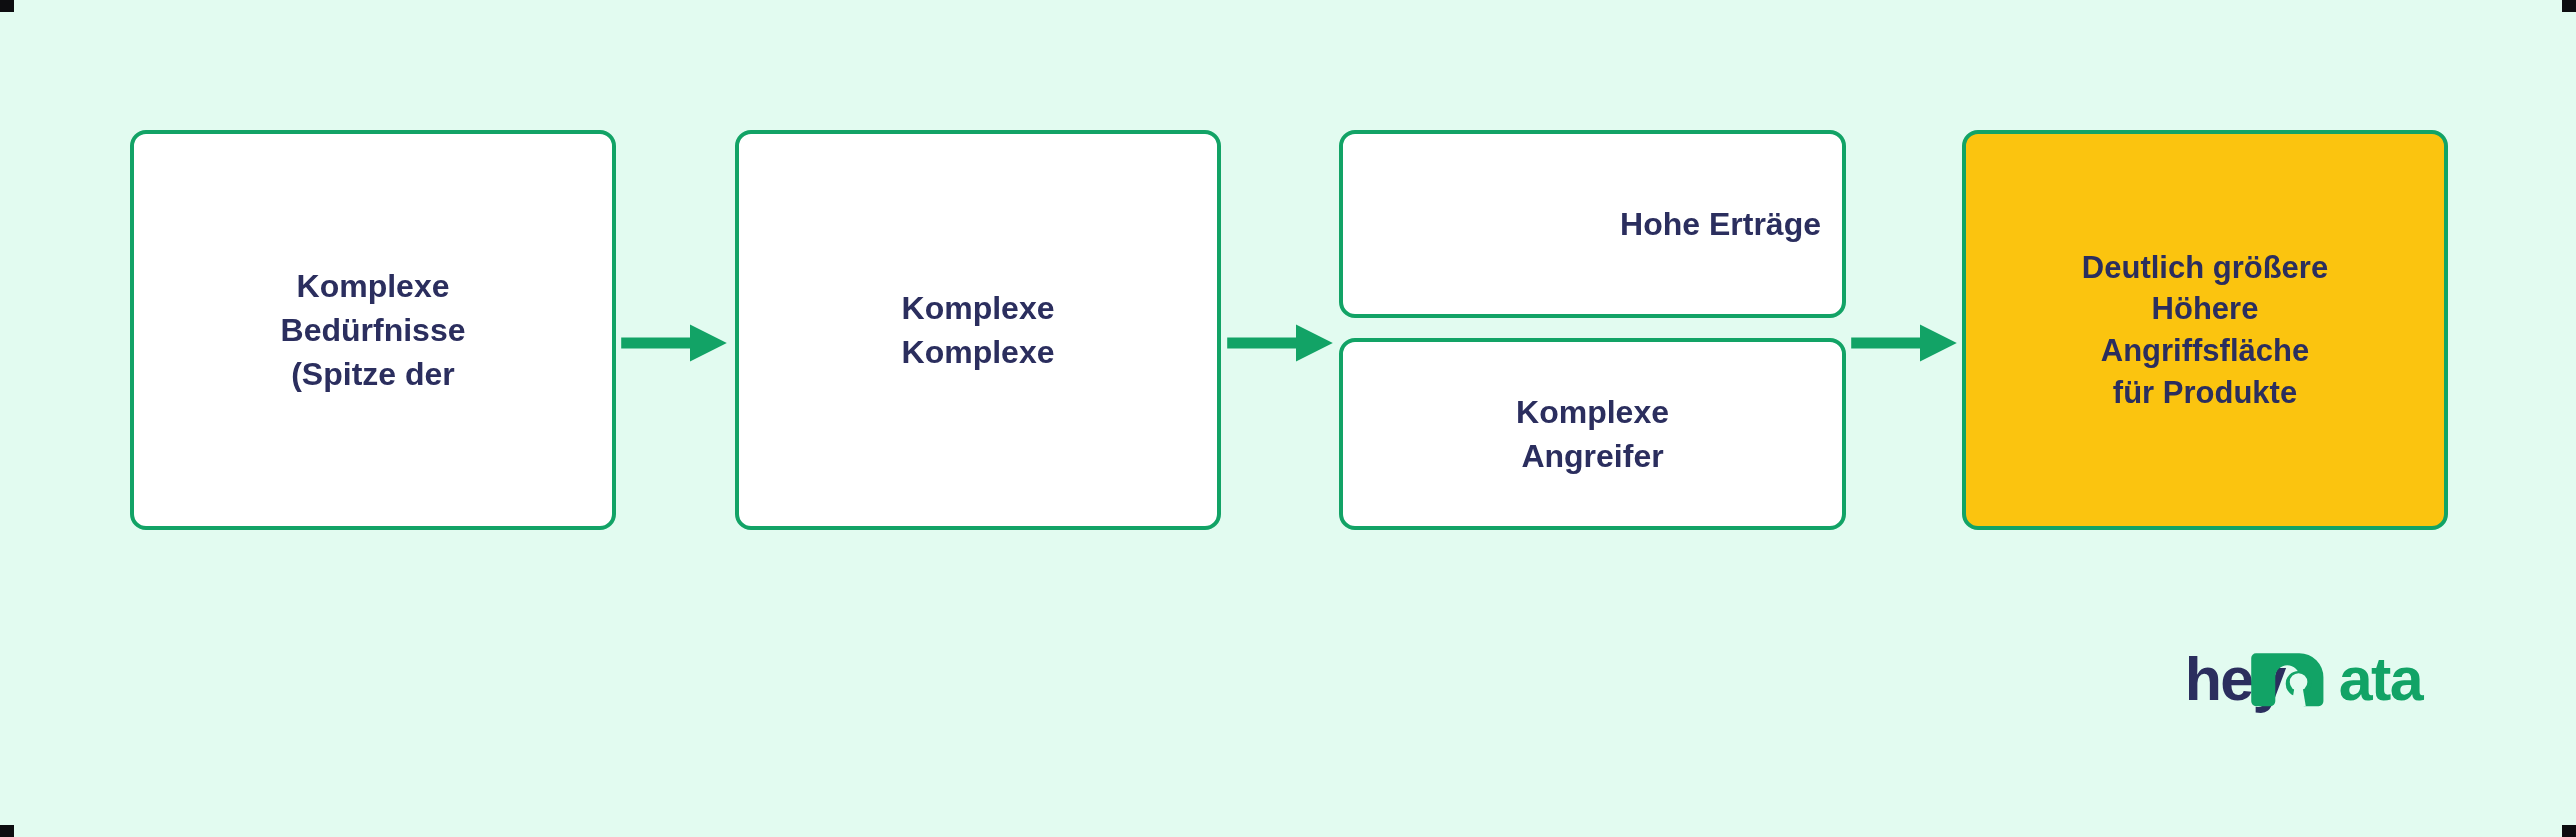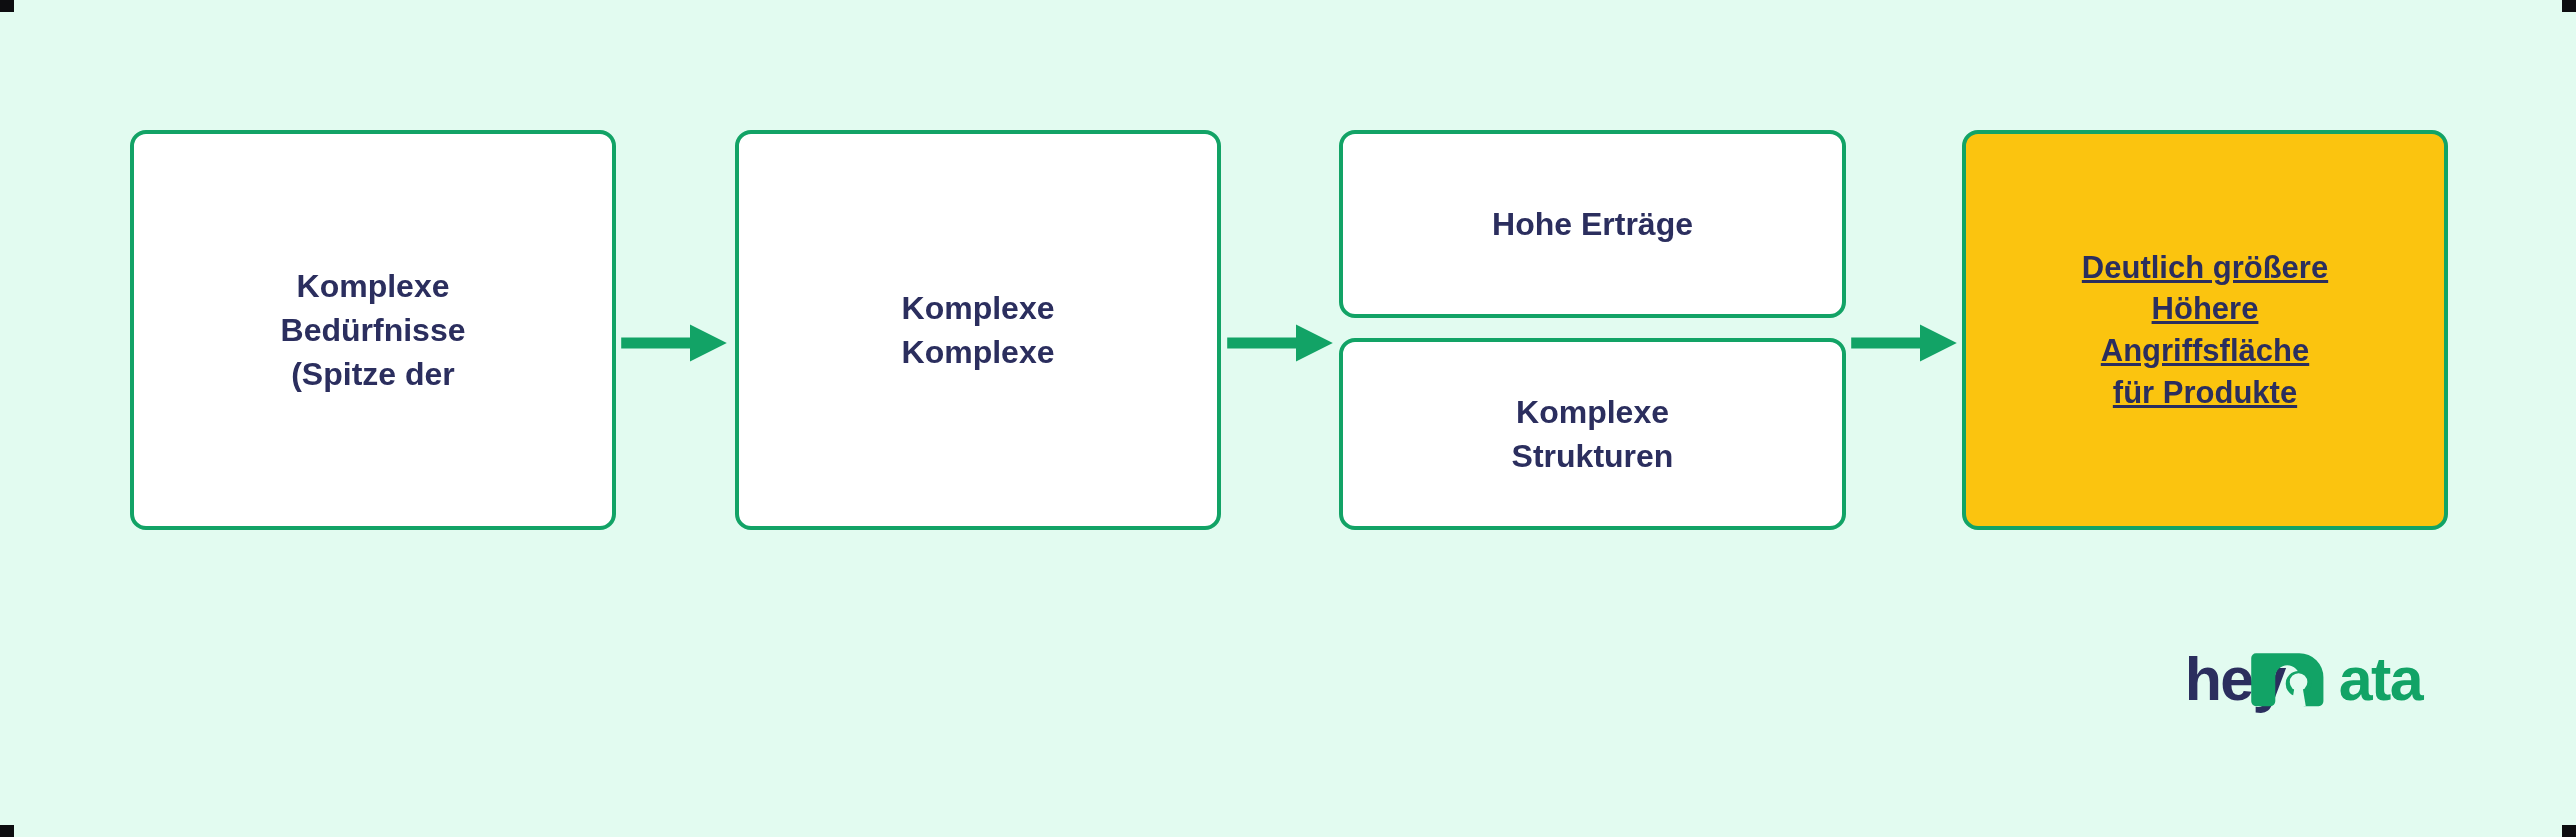--- a/index.html
+++ b/index.html
@@ -63,33 +63,33 @@
   }
   #box-products {
     left: 735px;  top: 130px;
     width: 486px; height: 400px;
     font-size: 32px;
   }
   #box-yields {
     left: 1339px; top: 130px;
     width: 507px; height: 188px;
     font-size: 32px;
+    align-items: flex-end;
   }
   #box-structures {
     left: 1339px; top: 338px;
     width: 507px; height: 192px;
     font-size: 32px;
   }
   #box-attack-surface {
     left: 1962px; top: 130px;
     width: 486px; height: 400px;
     background: #fbc40f;
     font-size: 31px;
     line-height: 1.34;
-    text-decoration: underline;
   }
 
   
   .arrow {
     position: absolute;
     height: 48px;
     display: block;
   }
   #arrow-1 { left: 621px;  top: 319px; width: 106px; }
   #arrow-2 { left: 1227px; top: 319px; width: 106px; }
@@ -133,21 +133,21 @@
   <svg class="arrow" id="arrow-2" viewBox="0 0 132 60">
     <path d="M0 23 H86 V7 L132 30 L86 53 V37 H0 Z" fill="#12a366"></path>
   </svg>
 
   <div class="flow-box" id="box-yields">
     <span class="line">Hohe Erträge</span>
   </div>
 
   <div class="flow-box" id="box-structures">
     <span class="line">Komplexe</span>
-    <span class="line">Strukturen</span>
+    <span class="line">Angreifer</span>
   </div>
 
   <svg class="arrow" id="arrow-3" viewBox="0 0 132 60">
     <path d="M0 23 H86 V7 L132 30 L86 53 V37 H0 Z" fill="#12a366"></path>
   </svg>
 
   <div class="flow-box" id="box-attack-surface">
     <span class="line">Deutlich größere</span>
     <span class="line">Höhere</span>
     <span class="line">Angriffsfläche</span>

